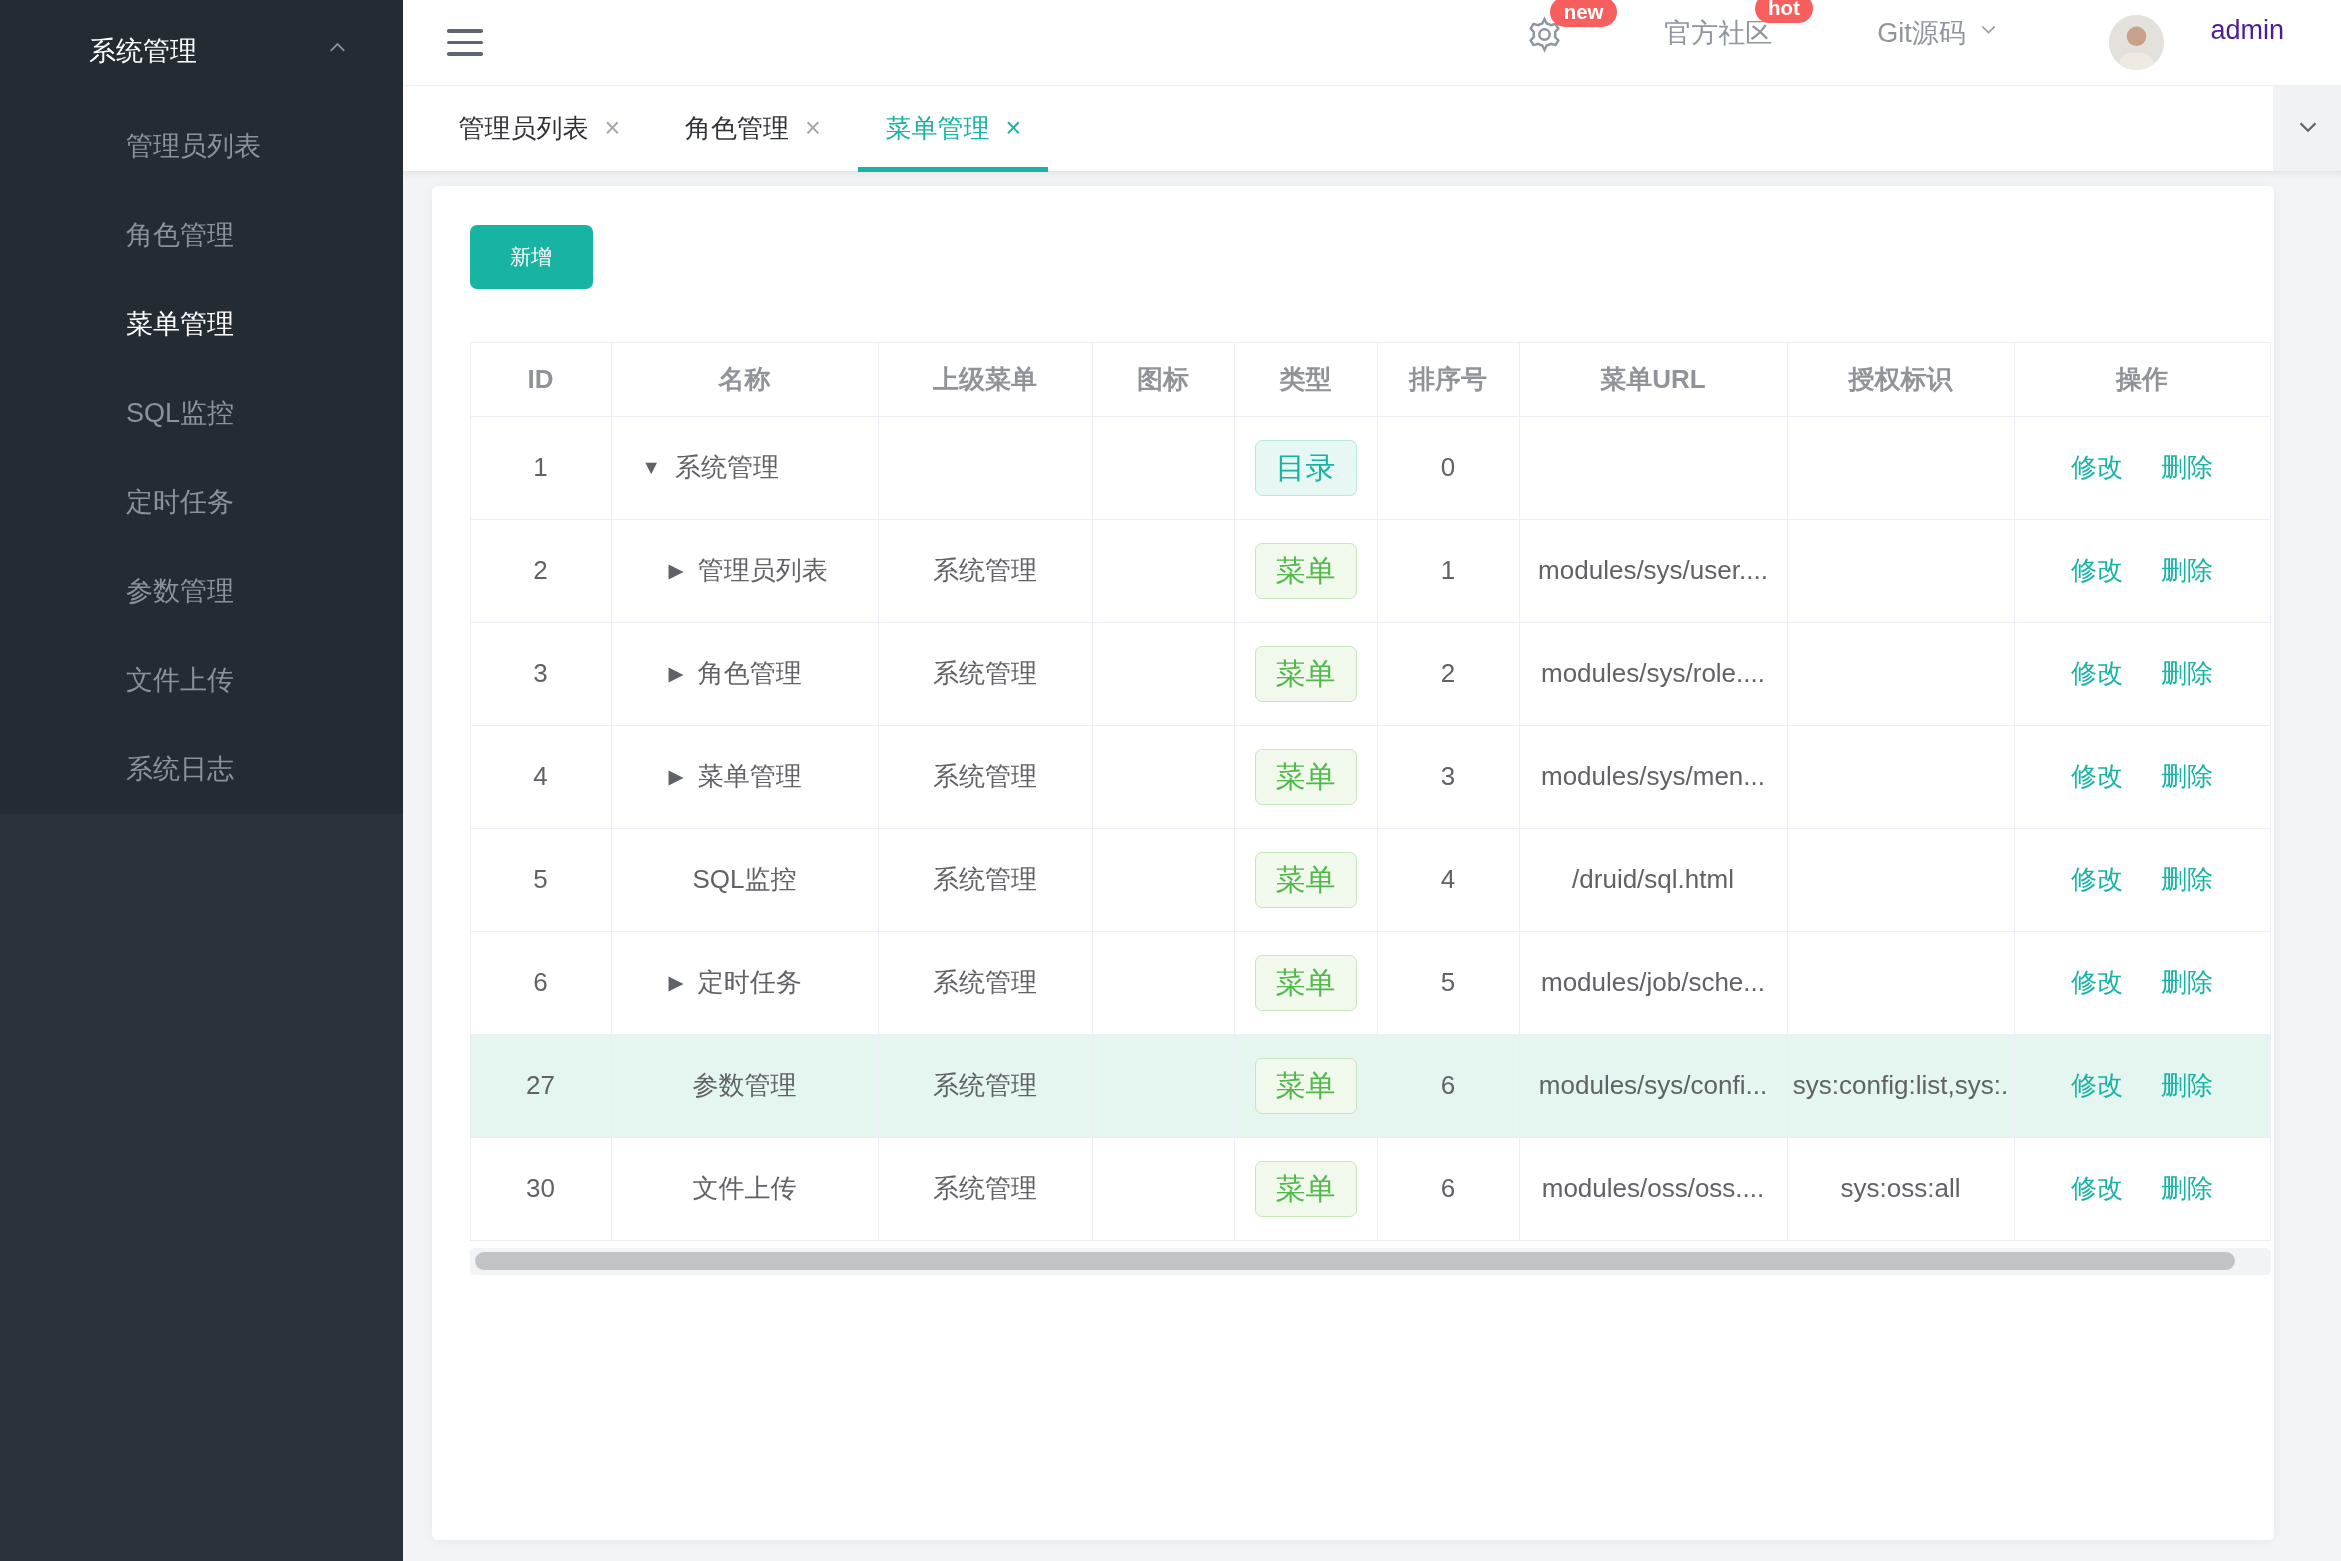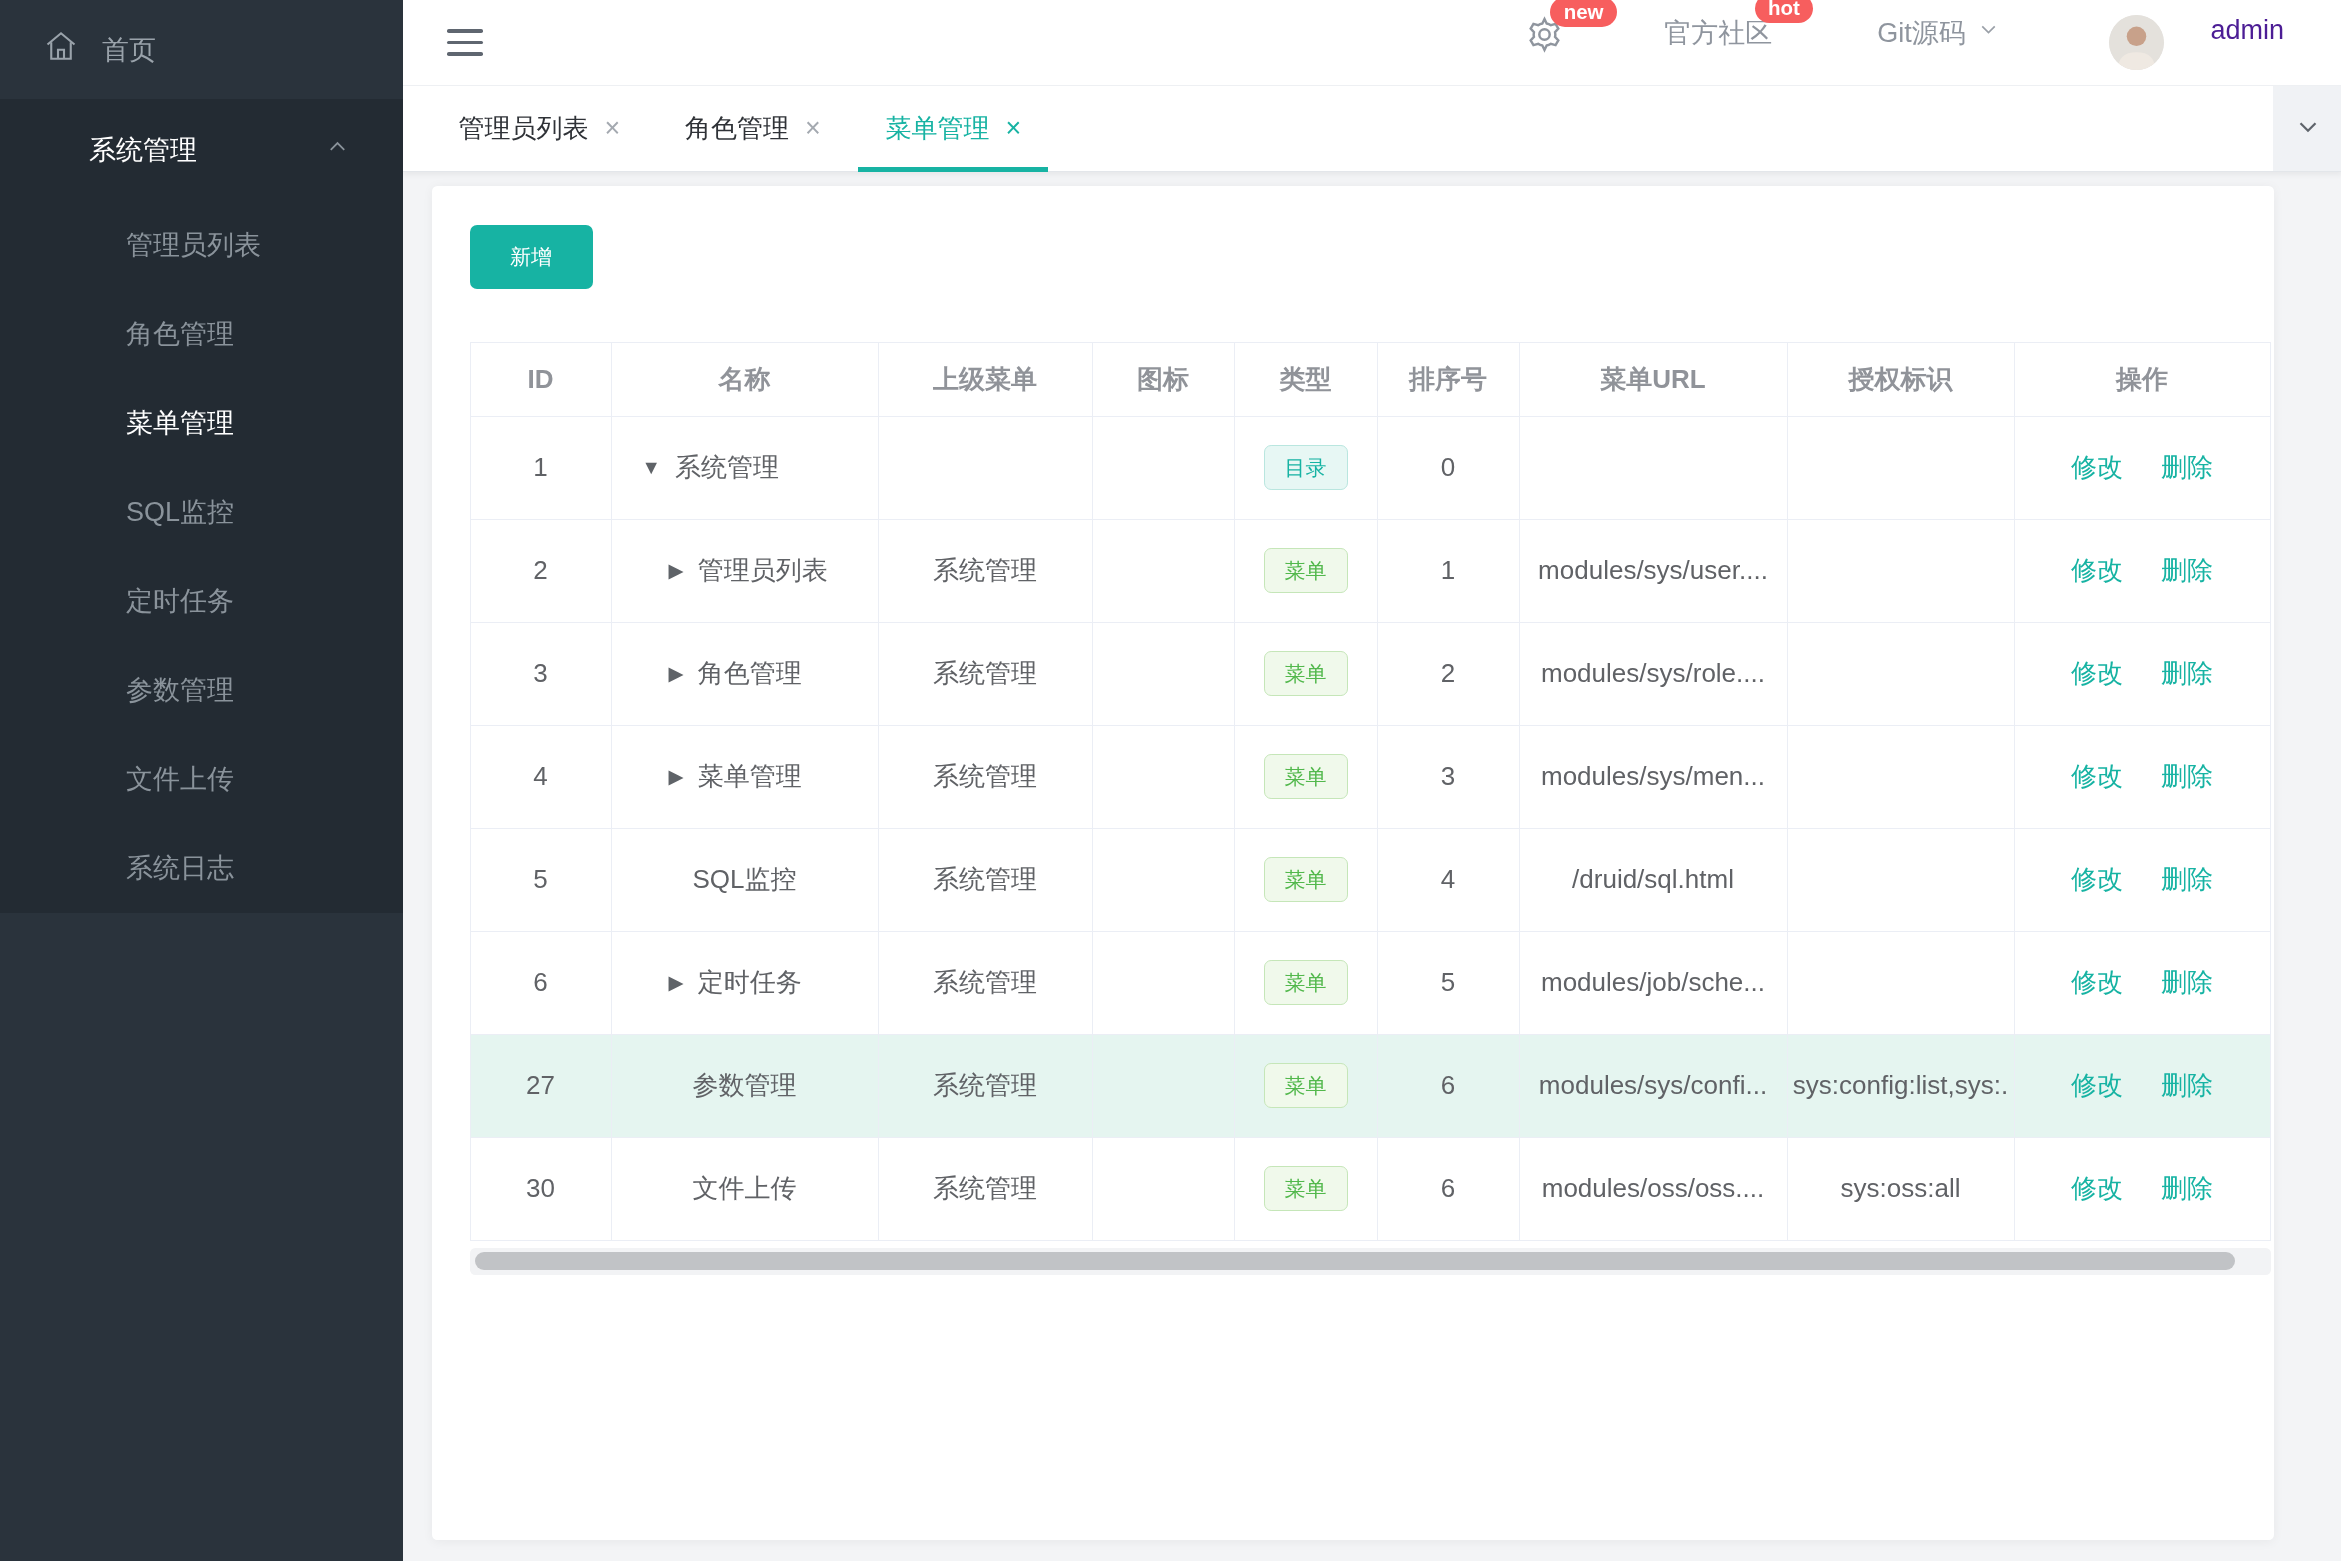--- a/index.html
+++ b/index.html
@@ -62,44 +62,34 @@
   th,td{border:0.9px solid #ebeef5;text-align:center;overflow:hidden;white-space:nowrap;padding:0;}
   th{height:73px;color:#909399;font-weight:bold;background:#fff;}
   td{height:102px;background:#fff;}
   tr.highlight td{background:#e5f5f0;}
   th:last-child,td:last-child{box-shadow:-10.7px 0 12.5px -9px rgba(0,0,0,.14);}
   .tree{display:flex;align-items:center;justify-content:center;height:100%;}
   .tree.lvl0{justify-content:flex-start;padding-left:30px;}
   .tree.lvl1{justify-content:flex-start;padding-left:57px;}
   .tree.leaf{justify-content:center;padding-left:0;}
   .arrow{font-style:normal;font-size:19.6px;color:#5f6368;margin-right:14.2px;cursor:pointer;}
-  .tag{display:inline-block;padding:9px 20px;border-radius:7.1px;font-size:21px;line-height:1.2;border:0.9px solid;}
+  .tag{display:inline-block;padding:9px 20px;border-radius:7.1px;font-size:30px;line-height:1.2;border:0.9px solid;}
   .tag-dir{color:#17b3a3;background:#e7f7f4;border-color:#b9e6df;}
   .tag-menu{color:#52b84c;background:#f0f9eb;border-color:#c5e6b8;}
   .c-actions a{color:#17b3a3;margin:0 19px;cursor:pointer;text-decoration:none;}
   .hscroll{width:1801px;height:27px;margin-top:7.1px;background:#f2f3f5;border-radius:5.3px;position:relative;}
   .hthumb{position:absolute;left:5.3px;top:4.5px;height:18px;width:1760px;background:#c1c3c6;border-radius:9px;cursor:pointer;}
   svg{display:inline-block;}
 </style>
 </head>
 <body>
 
 <div class="app">
 
   <aside class="sidebar">
-    <div class="side-home">
-      <span>
-        <svg width="36" height="36" viewBox="0 0 24 24" fill="none" stroke="#9aa3ab" stroke-width="1.4">
-          <path d="M3 11 L12 3.5 L21 11"></path>
-            <path d="M5.5 9.5 V20.5 H18.5 V9.5"></path>
-            <path d="M10 20.5 V14.5 H14 V20.5"></path>
-        </svg>
-      </span>
-      <span>首页</span>
-    </div>
     <div class="side-group">
       <div class="side-group-header">
         <span>系统管理</span>
         <span>
           <svg width="27" height="27" viewBox="0 0 24 24" fill="none" stroke="#8a939b" stroke-width="1.6">
             <polyline points="6 15 12 9 18 15"></polyline>
           </svg>
         </span>
       </div>
       <div id="side-items">

